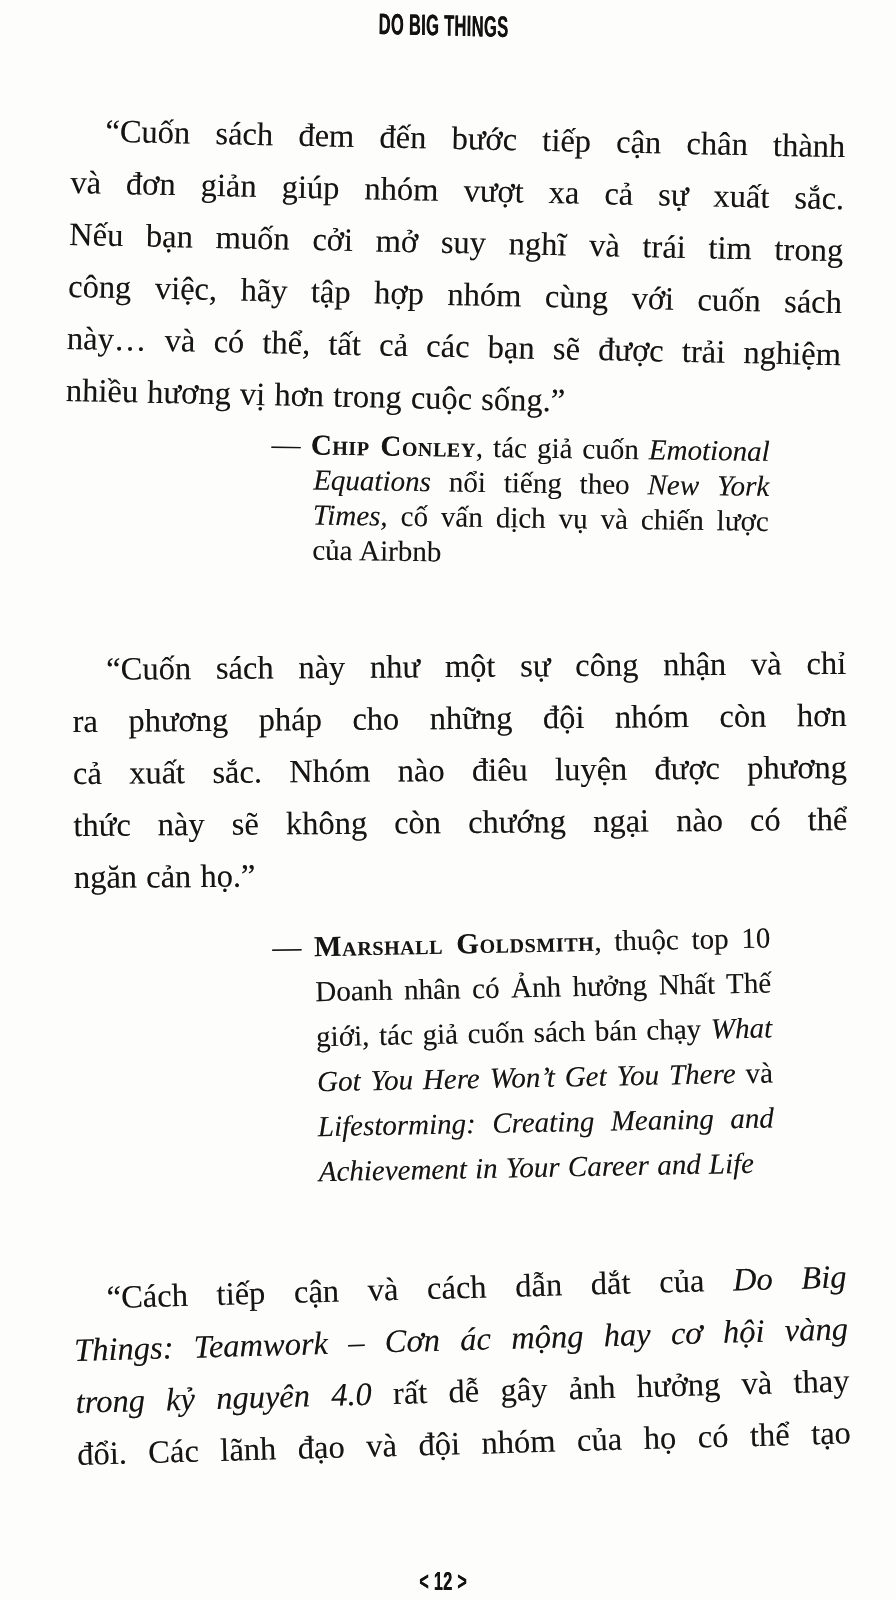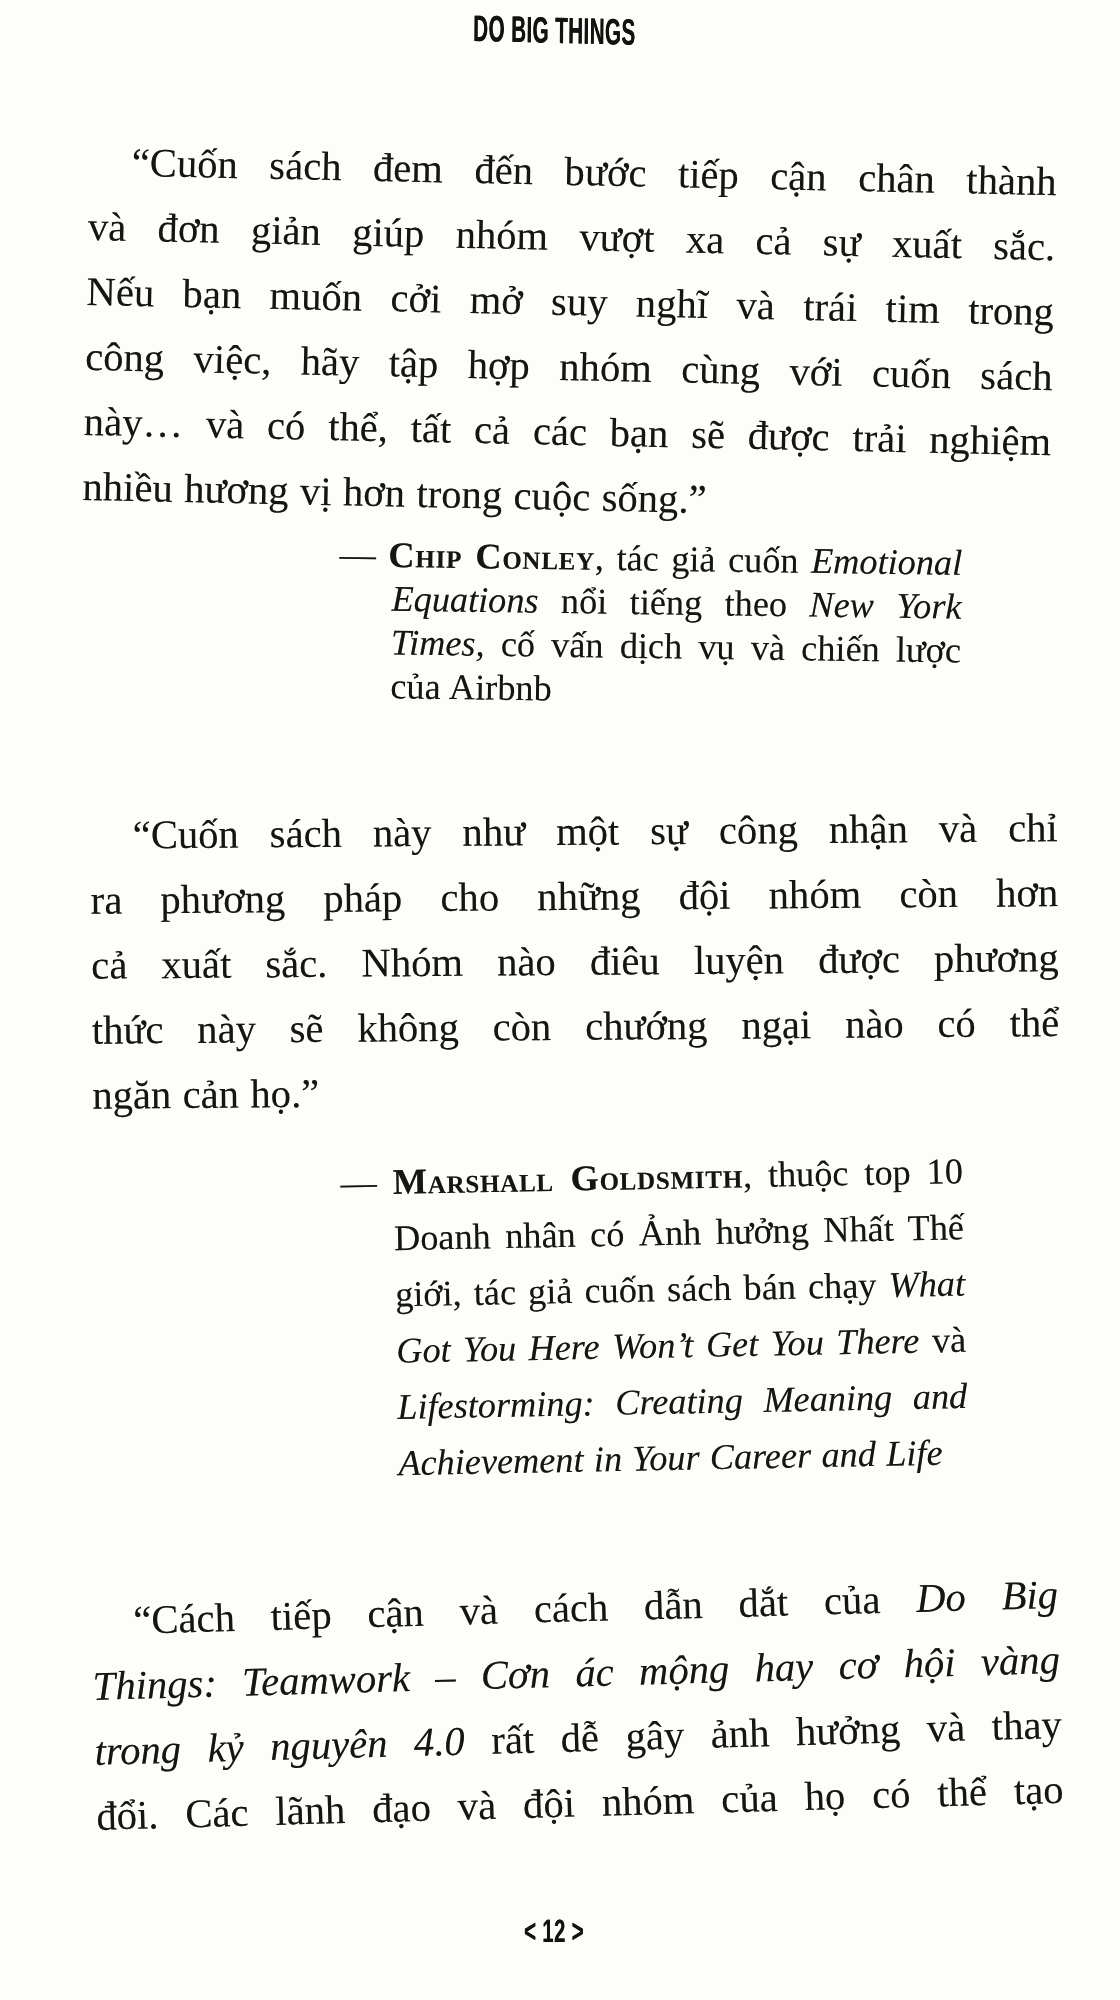--- a/index.html
+++ b/index.html
@@ -10,21 +10,21 @@
     overflow: hidden;
     font-family: "Liberation Serif", serif;
     color: #171513;
   }
   
   .runhead, .folio {
     position: absolute; left: 0; width: 886px;
     text-align: center;
   }
   .runhead { top: 11px; }
-  .folio  { top: 1532px; }
+  .folio  { top: 1568px; }
   .runhead .disp, .folio .disp {
     display: inline-block;
     font-family: "Liberation Sans", sans-serif;
     font-weight: 700;
     letter-spacing: 0.5px;
     color: #141210;
     text-shadow: 0.4px 0 0 #141210;
   }
   .runhead .disp {
     font-size: 25px;

